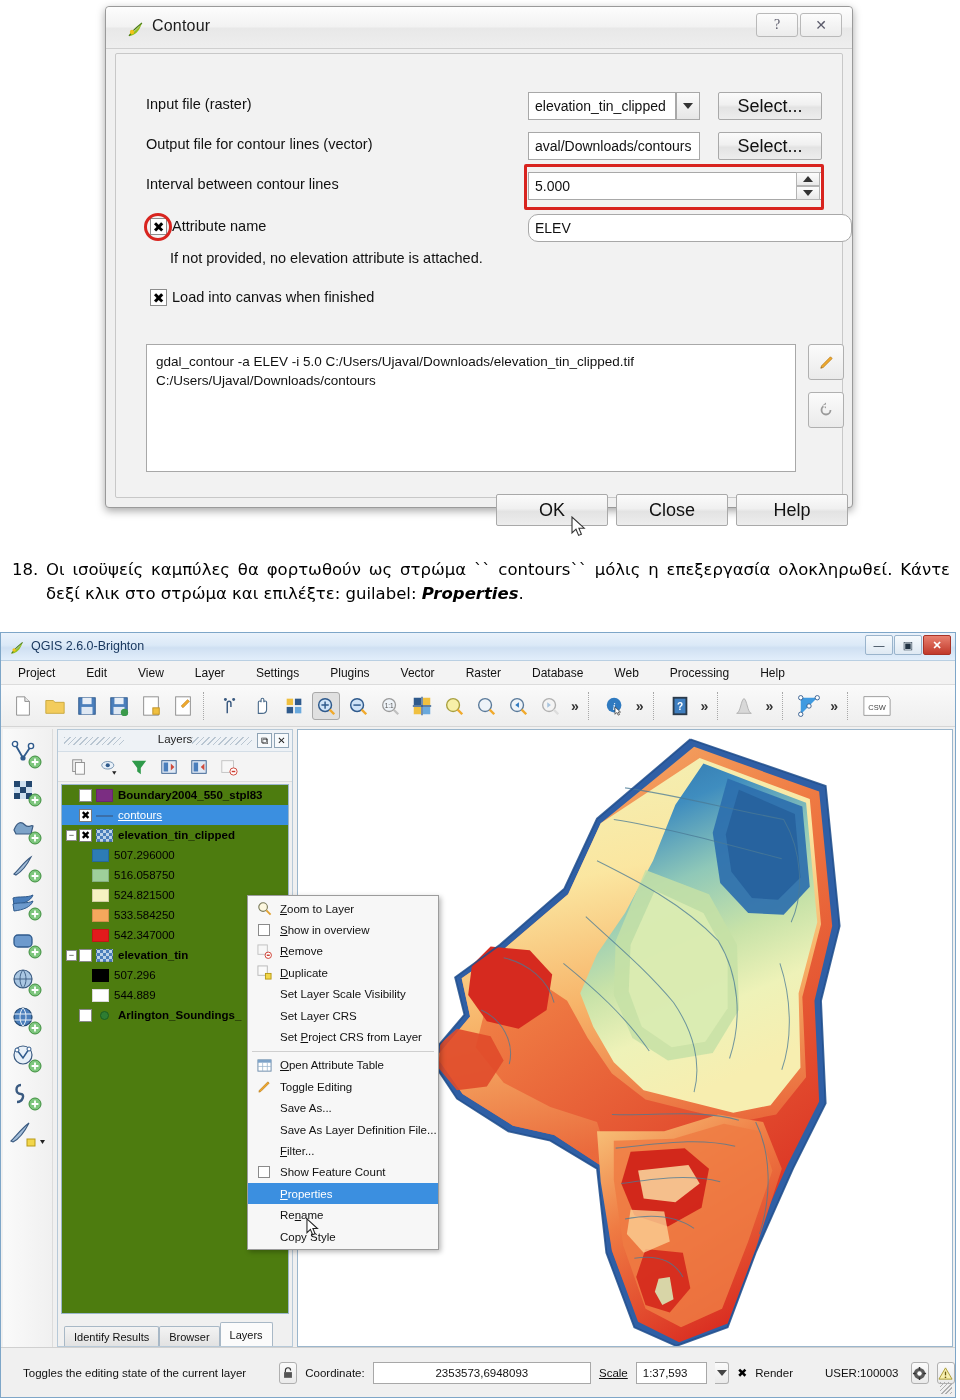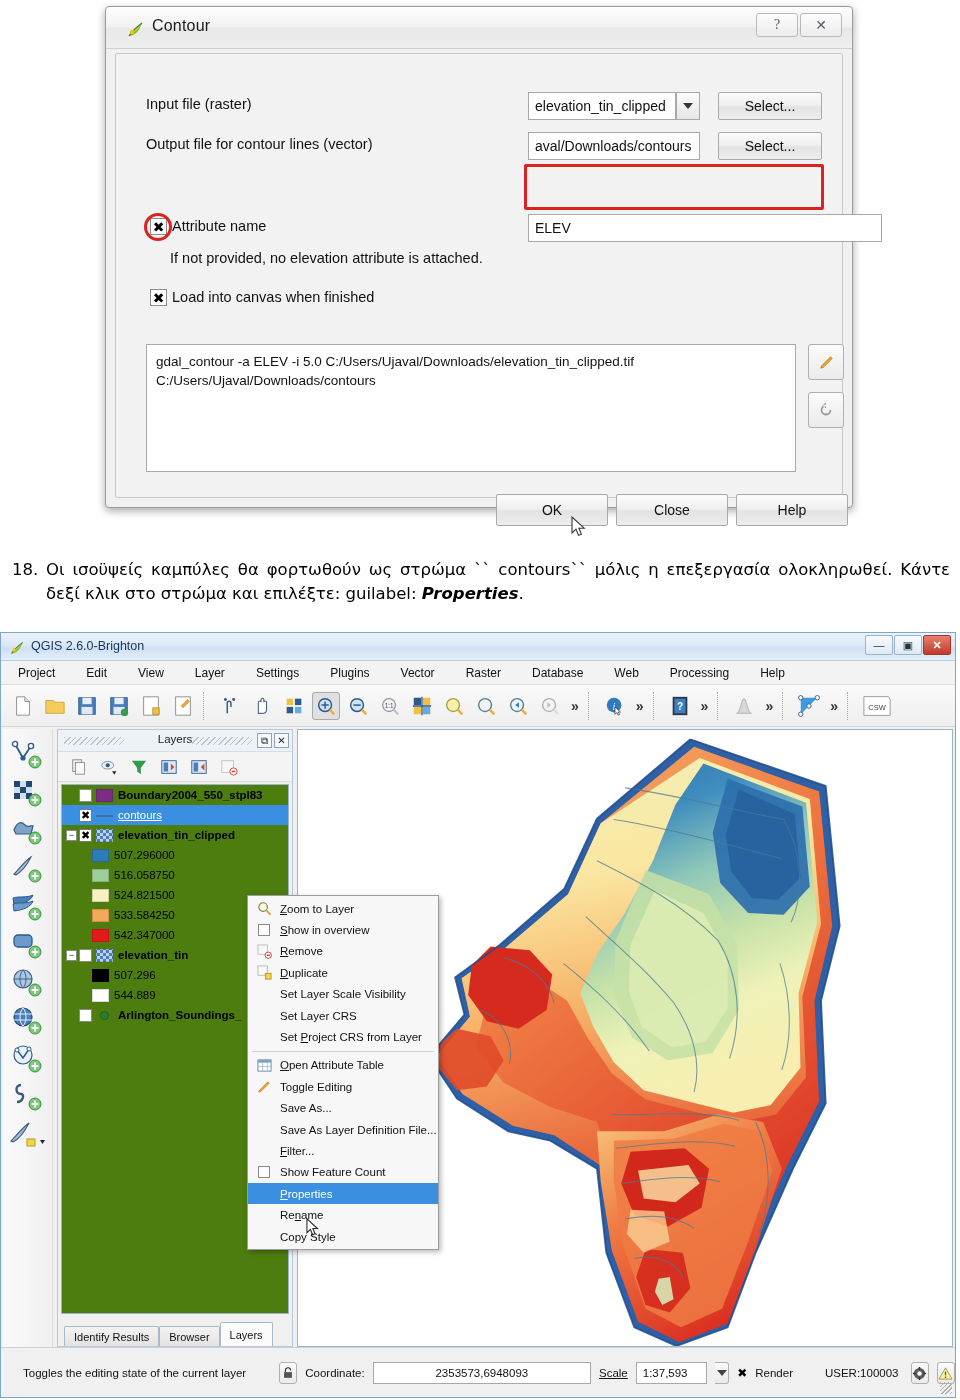--- a/index.html
+++ b/index.html
@@ -54,21 +54,21 @@
   .combo-arrow {
     position:absolute; width:24px; height:28px; border:1px solid #a8a8a8;
     background:linear-gradient(to bottom,#fbfbfb,#e6e6e6);
     display:flex; align-items:center; justify-content:center;
   }
   .tri-down { width:0;height:0;border-left:5px solid transparent;border-right:5px solid transparent;border-top:6px solid #333; }
   .tri-up { width:0;height:0;border-left:5px solid transparent;border-right:5px solid transparent;border-bottom:6px solid #333; }
   .btn {
     border:1px solid #a9a9a9; border-radius:2px;
     background:linear-gradient(to bottom,#fbfbfb 0%,#f0f0f0 45%,#e3e3e3 55%,#ededed 100%);
-    font-size:14px; color:#111;
+    font-size:18px; color:#111;
     display:flex; align-items:center; justify-content:center;
   }
   .spin-btns {
     position:absolute; right:1px; top:1px; width:22px; height:26px;
     display:flex; flex-direction:column;
   }
   .spin-b { flex:1; border:1px solid #b4b4b4; background:linear-gradient(to bottom,#fcfcfc,#e9e9e9);
     display:flex; align-items:center; justify-content:center; }
   .red-highlight {
     position:absolute; border:3px solid #d8241f; border-radius:2px; pointer-events:none;
@@ -253,26 +253,38 @@
         </div>
       <div class="btn" style="position:absolute; left:572px; width:104px; height:28px;">Select...</div>
     </div>
 
     <div class="form-row" style="top:78px;">
       <div class="form-label">Output file for contour lines (vector)</div>
       <div class="fld" style="left:382px; width:172px;">aval/Downloads/contours</div>
       <div class="btn" style="position:absolute; left:572px; width:104px; height:28px;">Select...</div>
     </div>
 
+    <div class="form-row" style="top:118px;">
+      <div class="form-label">Interval between contour lines</div>
+      <div class="fld" style="left:382px; width:294px;">5.000</div>
+      <div class="spin-btns" style="left:650px; top:0px; position:absolute; width:24px; height:28px;">
+        <div class="spin-b">
+            <div class="tri-up"></div>
+          </div>
+        <div class="spin-b">
+            <div class="tri-down"></div>
+          </div>
+      </div>
+    </div>
     <div class="red-highlight" style="left:408px; top:110px; width:300px; height:46px;"></div>
 
     <div class="form-row" style="top:160px;">
       <div class="chk" style="left:4px; top:4px;">✖</div>
       <div class="form-label" style="left:26px;">Attribute name</div>
-      <div class="fld" style="left:382px; width:354px;">ELEV</div>
+      <div class="fld" style="left:382px; width:324px;border-radius:10px;">ELEV</div>
     </div>
     <div class="red-circle" style="left:28px; top:159px; width:28px; height:28px;"></div>
 
     <div class="form-label" style="position:absolute; left:54px; top:196px;">If not provided, no elevation attribute is attached.</div>
 
     <div class="form-row" style="top:232px;">
       <div class="chk" style="left:4px; top:3px;">✖</div>
       <div class="form-label" style="left:26px; top:3px;">Load into canvas when finished</div>
     </div>
 

